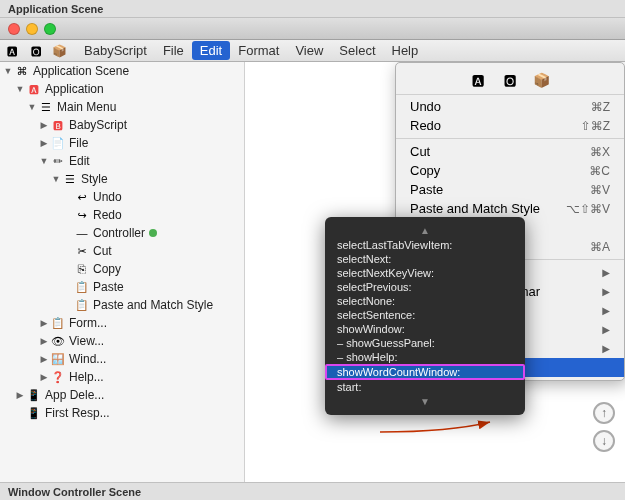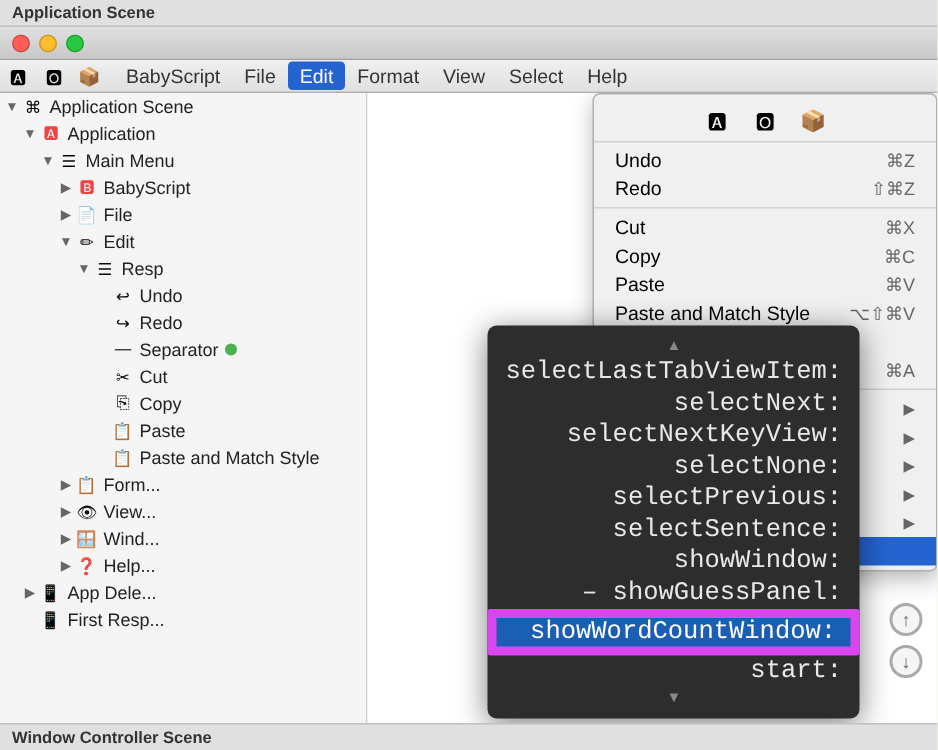--- a/index.html
+++ b/index.html
@@ -192,26 +192,25 @@
       top: 155px;
       background: #2d2d2d;
       border-radius: 6px;
       padding: 6px 0;
       min-width: 200px;
       z-index: 200;
       box-shadow: 0 4px 20px rgba(0,0,0,0.5);
     }
     .autocomplete-item {
       padding: 1px 12px;
-      font-size: 17px;
+      font-size: 11px;
       color: #e8e8e8;
       white-space: nowrap;
       cursor: default;
-      font-family: Liberation Mono, monospace;
-      text-align: right;
+      font-family: Liberation Sans, sans-serif;
     }
     .autocomplete-item.selected {
       background: #1a5fb4;
       color: white;
     }
     .autocomplete-scroll-up, .autocomplete-scroll-down {
       text-align: center;
       color: #888;
       font-size: 10px;
       padding: 2px 0;
@@ -263,21 +262,21 @@
       display: flex;
       align-items: center;
       padding: 0 8px;
       font-size: 11px;
       color: #333;
       font-weight: 600;
     }
 
     
     .autocomplete-item.highlighted-red {
-      border: 6px solid #d946ef;
+      border: 2px solid #d946ef;
       border-radius: 2px;
       padding: 0 10px;
     }
   </style>
 </head>
 <body>
 
 <div class="main-window">
 
   <div class="scene-top-bar">
@@ -334,36 +333,36 @@
         <span class="sidebar-label">File</span>
       </div>
       <div class="sidebar-item" style="padding-left:38px">
         <span class="arrow">▼</span>
         <span class="sidebar-icon">✏</span>
         <span class="sidebar-label">Edit</span>
       </div>
       <div class="sidebar-item" style="padding-left:50px">
         <span class="arrow">▼</span>
         <span class="sidebar-icon">☰</span>
-        <span class="sidebar-label">Resp</span>
+        <span class="sidebar-label">Style</span>
       </div>
       <div class="sidebar-item" style="padding-left:62px">
         <span class="arrow" style="width:12px"></span>
         <span class="sidebar-icon">↩</span>
         <span class="sidebar-label">Undo</span>
       </div>
       <div class="sidebar-item" style="padding-left:62px">
         <span class="arrow" style="width:12px"></span>
         <span class="sidebar-icon">↪</span>
         <span class="sidebar-label">Redo</span>
       </div>
       <div class="sidebar-item" style="padding-left:62px">
         <span class="arrow" style="width:12px"></span>
         <span class="sidebar-icon">—</span>
-        <span class="sidebar-label">Separator</span>
+        <span class="sidebar-label">Controller</span>
         <span class="green-dot"></span>
       </div>
       <div class="sidebar-item" style="padding-left:62px">
         <span class="arrow" style="width:12px"></span>
         <span class="sidebar-icon">✂</span>
         <span class="sidebar-label">Cut</span>
       </div>
       <div class="sidebar-item" style="padding-left:62px">
         <span class="arrow" style="width:12px"></span>
         <span class="sidebar-icon">⎘</span>
@@ -412,25 +411,26 @@
       </div>
     </div>
 
     <div class="editor-area">
 
       <div class="autocomplete-popup">
         <div class="autocomplete-scroll-up">▲</div>
         <div class="autocomplete-item">selectLastTabViewItem:</div>
         <div class="autocomplete-item">selectNext:</div>
         <div class="autocomplete-item">selectNextKeyView:</div>
+        <div class="autocomplete-item">selectPrevious:</div>
         <div class="autocomplete-item">selectNone:</div>
-        <div class="autocomplete-item">selectPrevious:</div>
         <div class="autocomplete-item">selectSentence:</div>
         <div class="autocomplete-item">showWindow:</div>
         <div class="autocomplete-item">– showGuessPanel:</div>
+        <div class="autocomplete-item">– showHelp:</div>
         <div class="autocomplete-item highlighted-red selected">showWordCountWindow:</div>
         <div class="autocomplete-item">start:</div>
         <div class="autocomplete-scroll-down">▼</div>
       </div>
 
       <div class="dropdown-menu" style="top:0; right:0; width:230px;">
         <div class="dropdown-menu-header">
           <span class="dropdown-menu-icon">🅰</span>
           <span class="dropdown-menu-icon">🅾</span>
           <span class="dropdown-menu-icon">📦</span>

